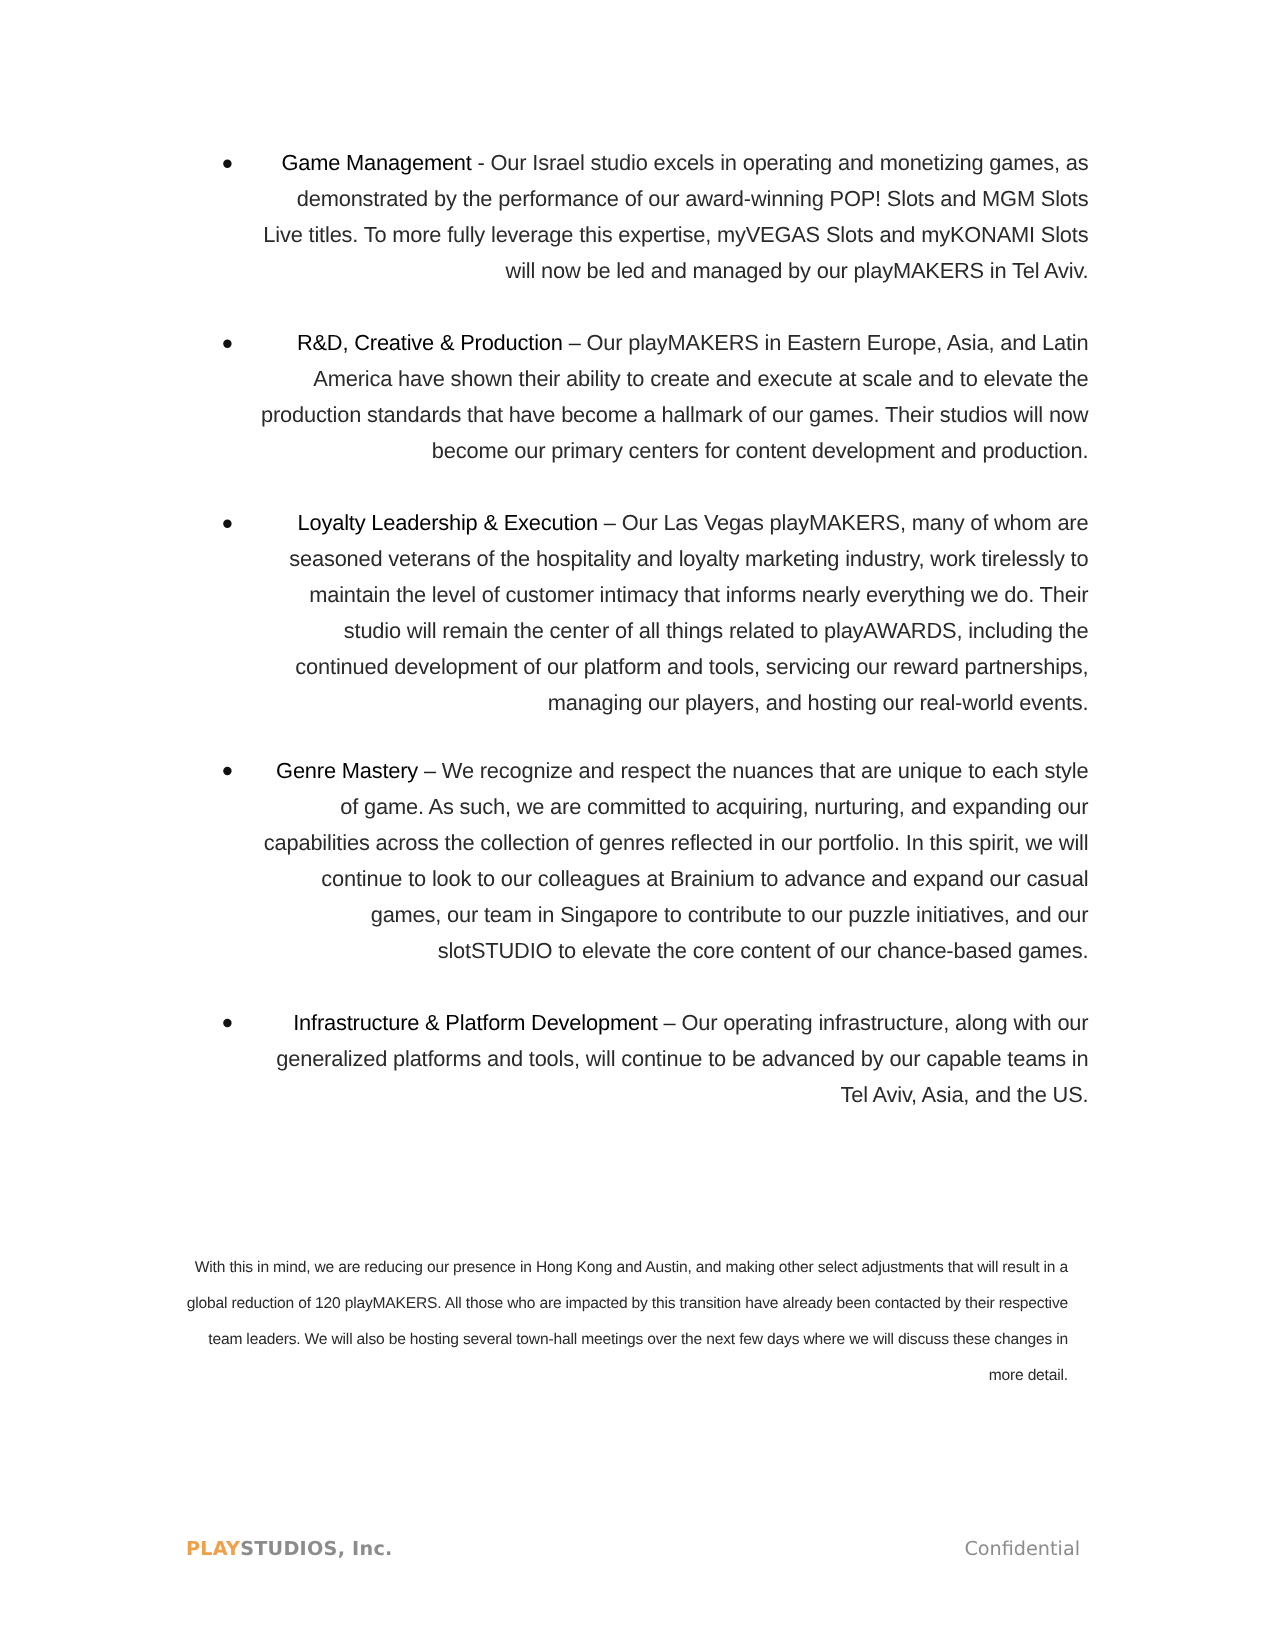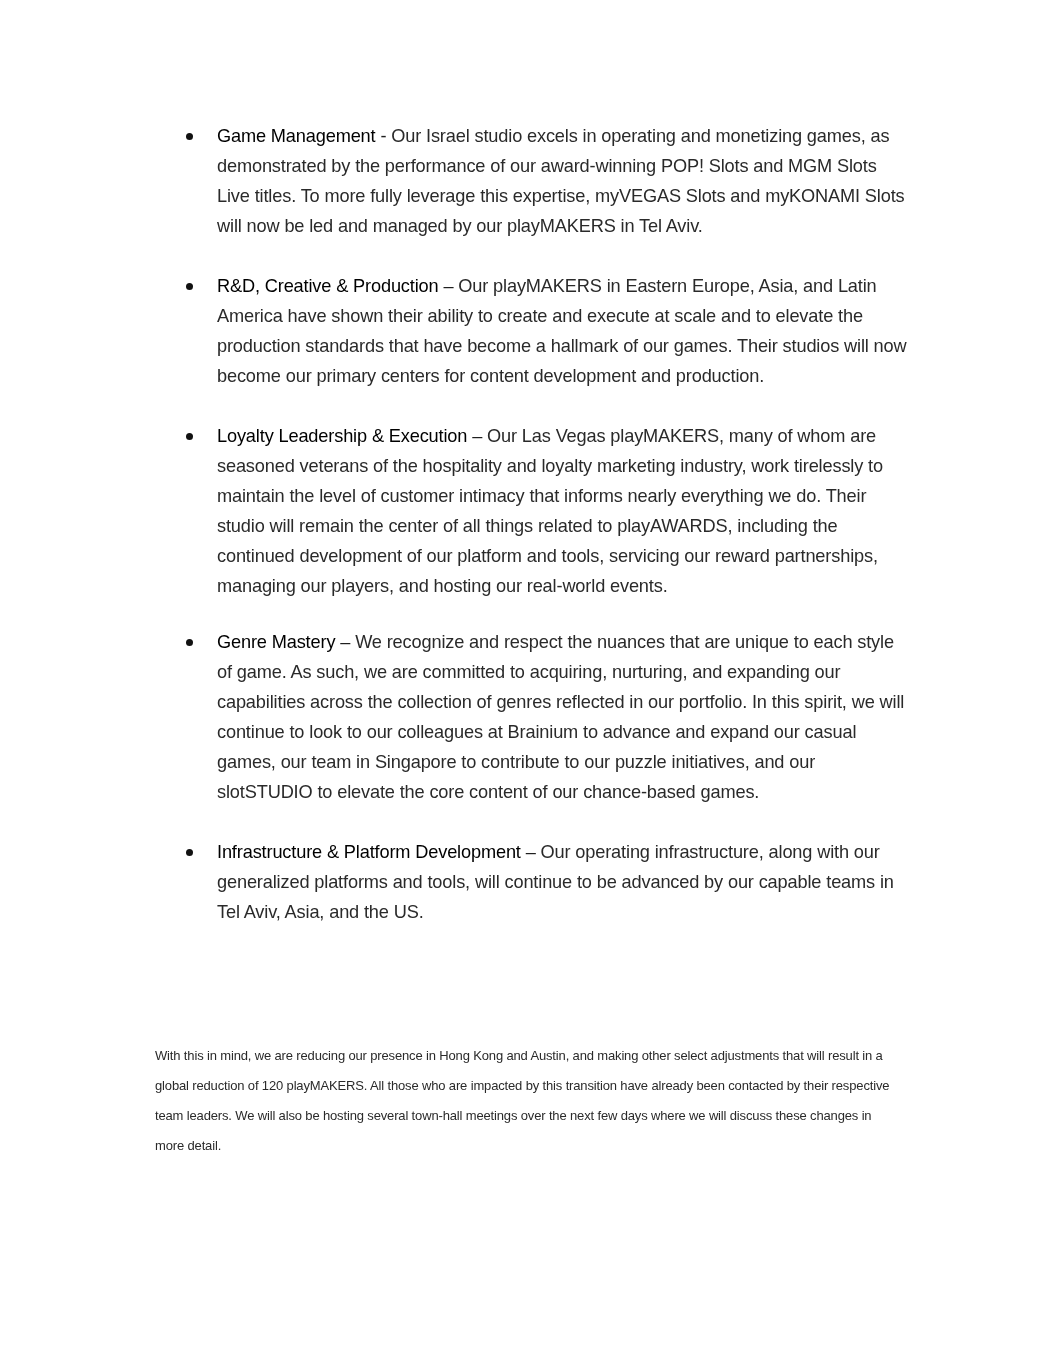--- a/index.html
+++ b/index.html
@@ -1,21 +1,21 @@
 <!DOCTYPE html>
 <html><head>
 <meta charset="utf-8">
 <style>
   html, body { margin: 0; padding: 0; background: #ffffff; }
   body {
     width: 1055px; height: 1365px; position: relative; overflow: hidden;
     font-family: "Liberation Sans", sans-serif;
     color: #1f1f1f;
   }
-  .page { position: absolute; left: 0; top: 0; width: 1055px; height: 1365px; }
+  .page { position: absolute; left: 0; top: 0; width: 1055px; height: 1365px; text-align: right; }
   .bullets { position: absolute; left: 0; top: 121px; width: 1055px; margin: 0; padding: 0; list-style: none; }
   .bullet-item {
     position: relative;
     padding-left: 217px;
     width: 690px;
     font-size: 18.2px;
     line-height: 30px;
     letter-spacing: -0.15px;
   }
   .bullet-dot {
@@ -66,14 +66,20 @@
     </li>
     <li class="gap-lg"></li>
     <li class="bullet-item">
       <span class="bullet-dot"></span>
       <span class="item-title">Infrastructure &amp; Platform Development</span><span class="item-sep"> – </span><span class="item-body">Our operating infrastructure, along with our generalized platforms and tools, will continue to be advanced by our capable teams in Tel Aviv, Asia, and the US.</span>
     </li>
   </ul>
 
   <p class="closing">With this in mind, we are reducing our presence in Hong Kong and Austin, and making other select adjustments that will result in a global reduction of 120 playMAKERS.  All those who are impacted by this transition have already been contacted by their respective team leaders. We will also be hosting several town-hall meetings over the next few days where we will discuss these changes in more detail.</p>
 
+  <div class="footer">
+    <div class="footer-left">
+      <span class="brand-play">PLAY</span><span class="brand-studios">STUDIOS</span><span class="brand-inc">, Inc.</span>
+    </div>
+    <div class="footer-right">Confidential</div>
+  </div>
 
 </div>
 
 </body></html>

